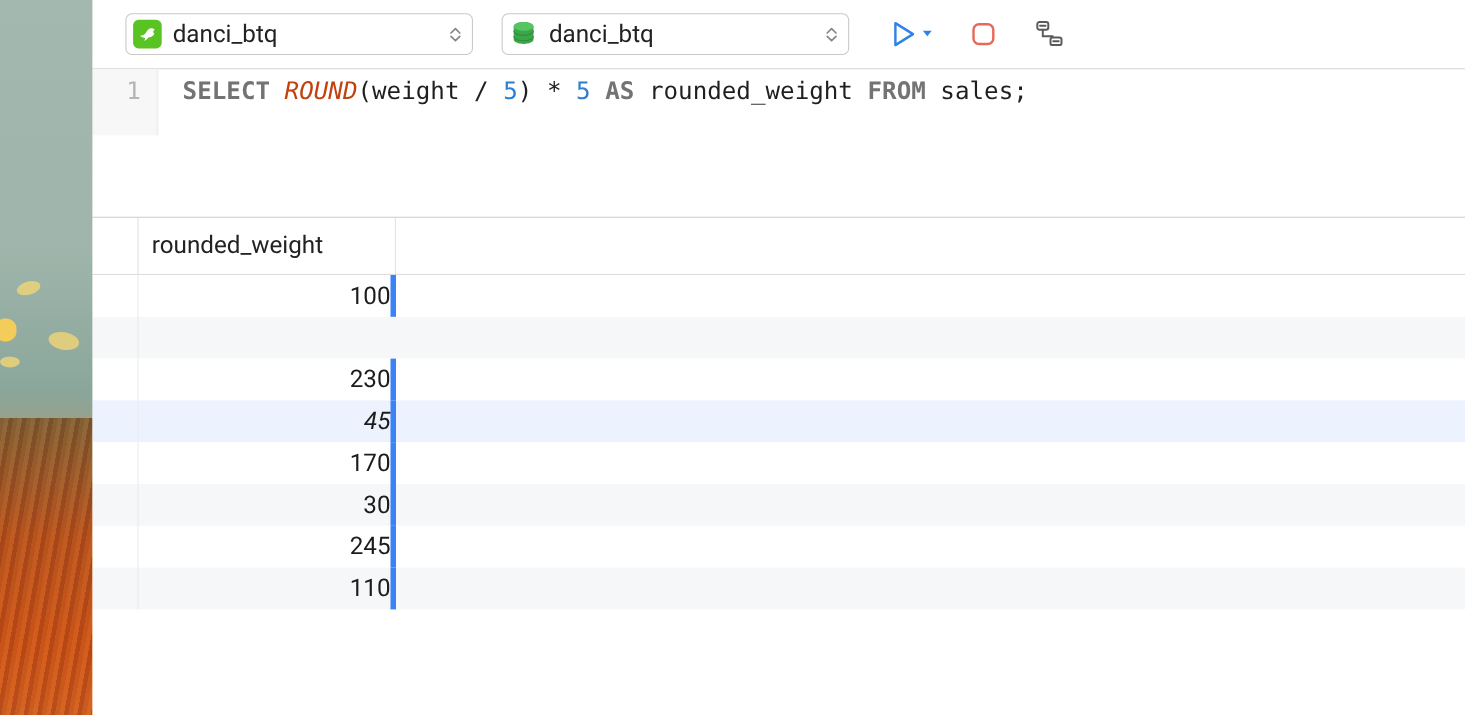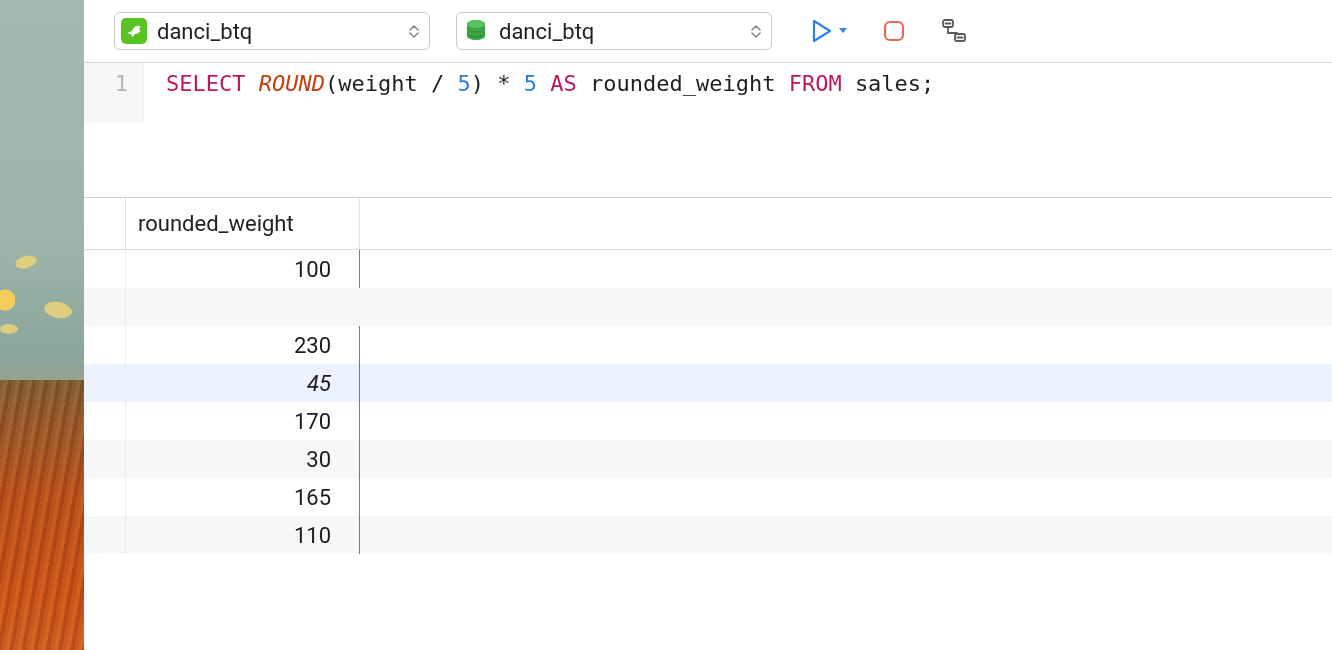--- a/index.html
+++ b/index.html
@@ -95,21 +95,21 @@
     padding: 6px 14px 0 0;
     border-right: 2px solid #f1f1f1;
     line-height: 30px;
   }
   .code {
     padding: 6px 0 0 22px;
     white-space: pre;
     line-height: 30px;
     color:#1f1f1f;
   }
-  .kw { color:#be185d; font-weight:400; }
+  .kw { color:#737373; font-weight:700; }
   .fn { color:#c2410c; font-style: italic; }
   .num { color:#2b7fd4; }
   .editor-pad { flex:0 0 74px; }
 
   
   .results { flex:1; display:flex; flex-direction:column; border-top:1px solid #d0d0d0; }
   .res-header {
     display:flex;
     height:52px;
     border-bottom:1px solid #dcdcdc;
@@ -119,22 +119,22 @@
     width:234px; display:flex; align-items:center; padding-left:12px;
     font-size:22px; color:#222; border-right:1px solid #e2e2e2;
   }
   .res-body { flex:1; overflow:hidden; }
   .res-row { display:flex; height:38px; align-items:center; }
   .res-row:nth-child(odd){ background:#ffffff; }
   .res-row:nth-child(even){ background:#f6f7f8; }
   .res-row.selected { background:#edf3fe !important;font-style:italic; }
   .res-row .rownum-col { width:42px; border-right:1px solid #ececec; height:100%;}
   .res-row .cell {
-    width:234px; text-align:right; padding-right:28px; font-size:22px; color:#1c1c1c;
-    border-right:1px solid #3b82f6; height:100%; display:flex; align-items:center; justify-content:flex-end;
+    width:234px; text-align:right; padding-right:0; font-size:22px; color:#1c1c1c;
+    border-right:5px solid #3b82f6; height:100%; display:flex; align-items:center; justify-content:flex-end;
     font-variant-numeric: tabular-nums;
   }
 </style>
 </head>
 <body>
 
 <div class="desktop-sliver">
   <div class="speck s1"></div>
   <div class="speck s2"></div>
   <div class="speck s3"></div>
@@ -241,21 +241,21 @@
         <div class="res-row">
           <div class="rownum-col"></div>
           <div class="cell">170</div>
         </div>
         <div class="res-row">
           <div class="rownum-col"></div>
           <div class="cell">30</div>
         </div>
         <div class="res-row">
           <div class="rownum-col"></div>
-          <div class="cell">165</div>
+          <div class="cell">245</div>
         </div>
         <div class="res-row">
           <div class="rownum-col"></div>
           <div class="cell">110</div>
         </div>
       </div>
   </div>
 
 </div>
 

